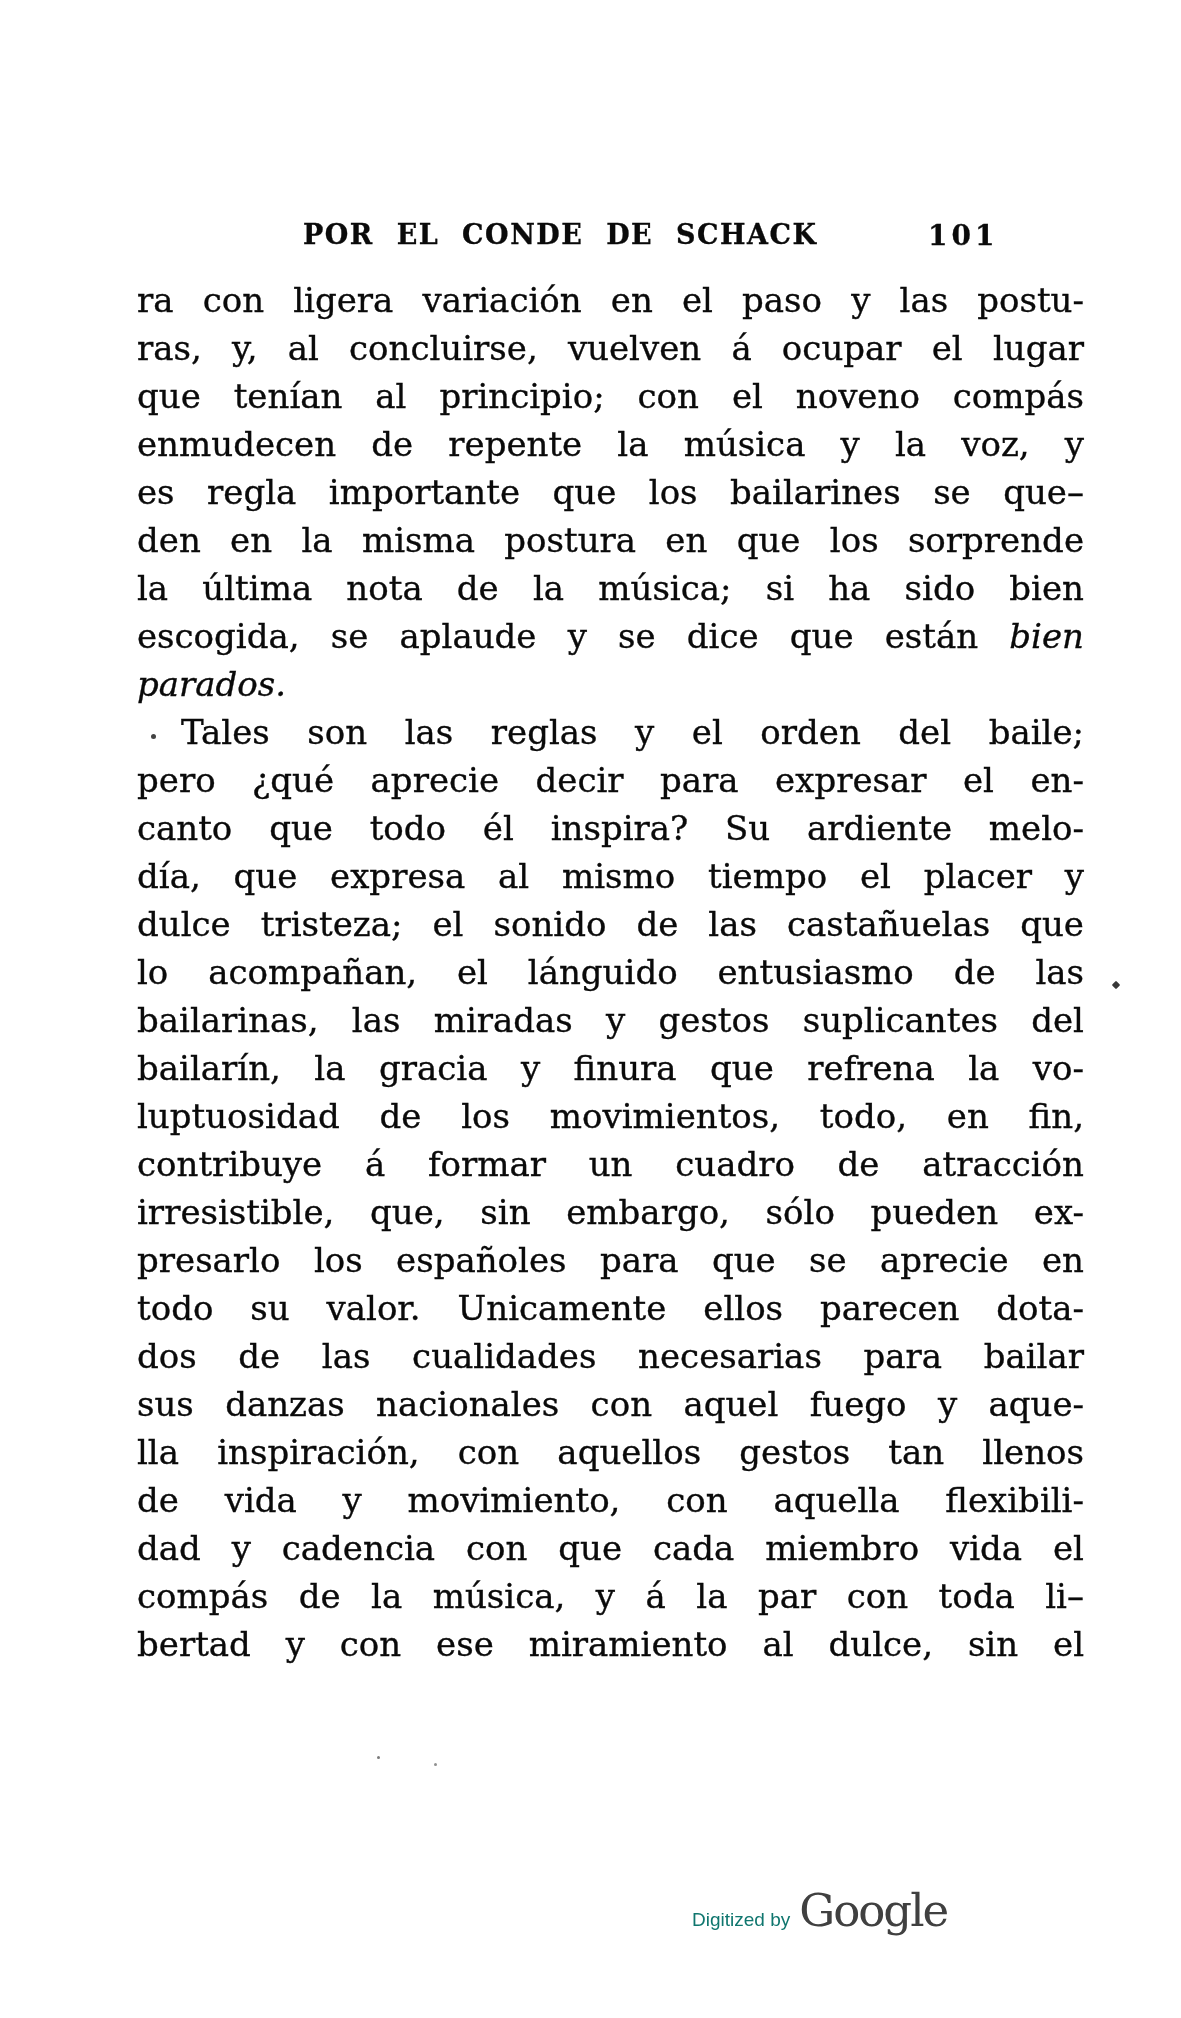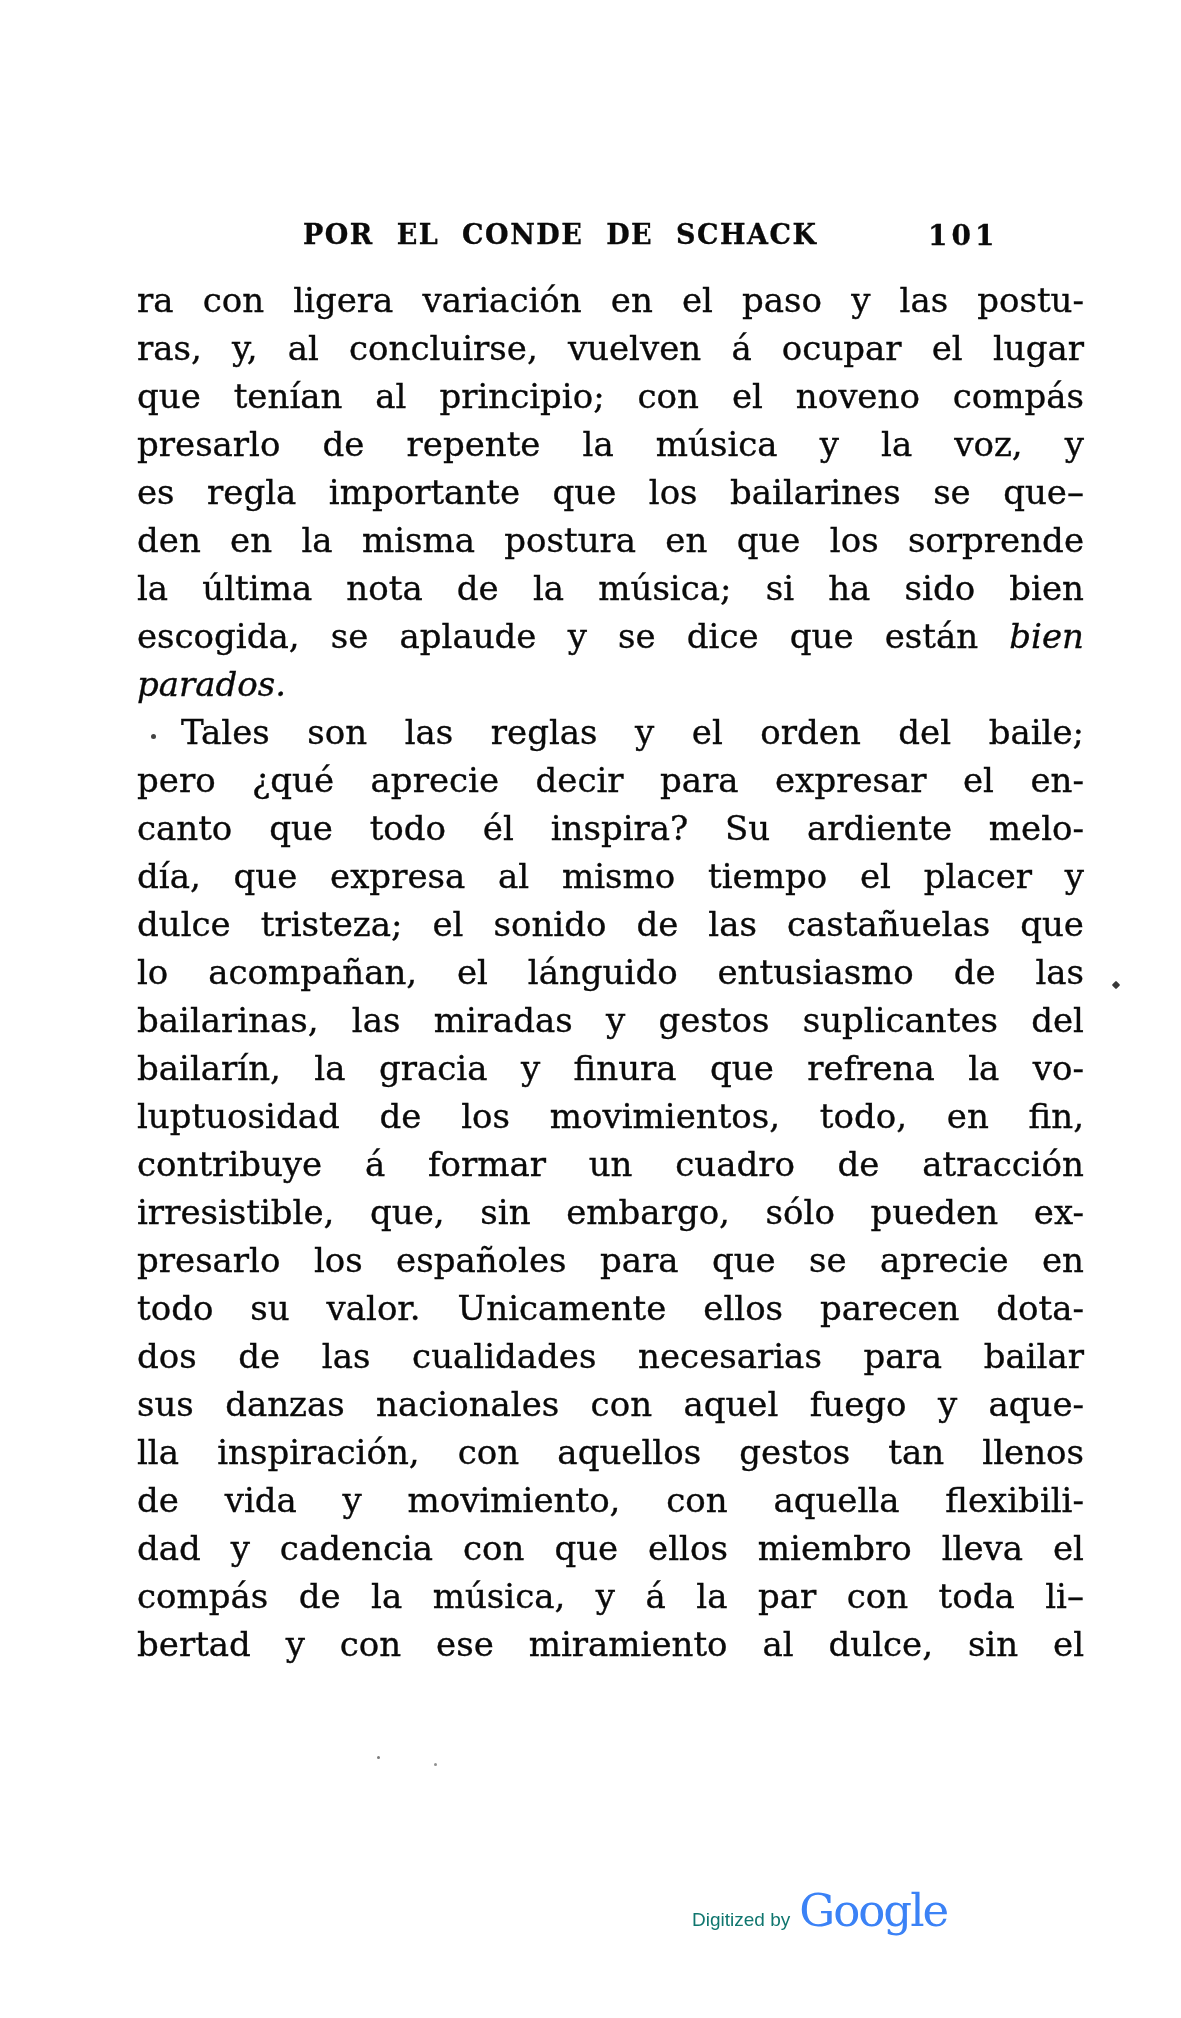--- a/index.html
+++ b/index.html
@@ -48,42 +48,42 @@
     position: absolute; left: 692px; top: 1884px;
     display: flex; align-items: baseline; gap: 9px;
     white-space: nowrap;
   }
   .watermark .prefix {
     font-family: "Liberation Sans", sans-serif;
     font-size: 19px; color: #0f766e;
   }
   .watermark .brand {
     font-family: "DejaVu Serif", serif;
-    font-size: 45px; color: #3b82f6; letter-spacing: -2px;
+    font-size: 45px; color: #404040; letter-spacing: -2px;
   }
   .speck {
     position: absolute; background: #222222; border-radius: 50%;
   }
   .speck.diamond { transform: rotate(45deg); border-radius: 1px; }
 </style>
 </head>
 <body>
 
 <div class="page">
 
   <div class="running-header">
     <div class="header-title">POR EL CONDE DE SCHACK</div>
     <div class="page-number">101</div>
   </div>
 
   <div class="text-block">
       <div class="line"><span>ra con ligera variación en el paso y las postu-</span></div>
       <div class="line"><span>ras, y, al concluirse, vuelven á ocupar el lugar</span></div>
       <div class="line"><span>que tenían al principio; con el noveno compás</span></div>
-      <div class="line"><span>presarlo de repente la música y la voz, y</span></div>
+      <div class="line"><span>enmudecen de repente la música y la voz, y</span></div>
       <div class="line"><span>es regla importante que los bailarines se que–</span></div>
       <div class="line"><span>den en la misma postura en que los sorprende</span></div>
       <div class="line"><span>la última nota de la música; si ha sido bien</span></div>
       <div class="line"><span>escogida, se aplaude y se dice que están </span><i>bien</i></div>
       <div class="line align-left"><i>parados.</i></div>
       <div class="line indent"><span>Tales son las reglas y el orden del baile;</span></div>
       <div class="line"><span>pero ¿qué aprecie decir para expresar el en-</span></div>
       <div class="line"><span>canto que todo él inspira? Su ardiente melo-</span></div>
       <div class="line"><span>día, que expresa al mismo tiempo el placer y</span></div>
       <div class="line"><span>dulce tristeza; el sonido de las castañuelas que</span></div>
@@ -92,21 +92,21 @@
       <div class="line"><span>bailarín, la gracia y finura que refrena la vo-</span></div>
       <div class="line"><span>luptuosidad de los movimientos, todo, en fin,</span></div>
       <div class="line"><span>contribuye á formar un cuadro de atracción</span></div>
       <div class="line"><span>irresistible, que, sin embargo, sólo pueden ex-</span></div>
       <div class="line"><span>presarlo los españoles para que se aprecie en</span></div>
       <div class="line"><span>todo su valor. Unicamente ellos parecen dota-</span></div>
       <div class="line"><span>dos de las cualidades necesarias para bailar</span></div>
       <div class="line"><span>sus danzas nacionales con aquel fuego y aque-</span></div>
       <div class="line"><span>lla inspiración, con aquellos gestos tan llenos</span></div>
       <div class="line"><span>de vida y movimiento, con aquella flexibili-</span></div>
-      <div class="line"><span>dad y cadencia con que ellos miembro lleva el</span></div>
+      <div class="line"><span>dad y cadencia con que cada miembro vida el</span></div>
       <div class="line"><span>compás de la música, y á la par con toda li–</span></div>
       <div class="line"><span>bertad y con ese miramiento al dulce, sin el</span></div>
     </div>
 
   <div class="speck" style="left:151px; top:734px; width:5px; height:5px; opacity:.85;"></div>
   <div class="speck diamond" style="left:1113px; top:982px; width:6px; height:6px; opacity:.9;"></div>
   <div class="speck" style="left:377px; top:1756px; width:3px; height:3px; opacity:.6;"></div>
   <div class="speck" style="left:434px; top:1763px; width:3px; height:3px; opacity:.5;"></div>
 
   <div class="watermark">

